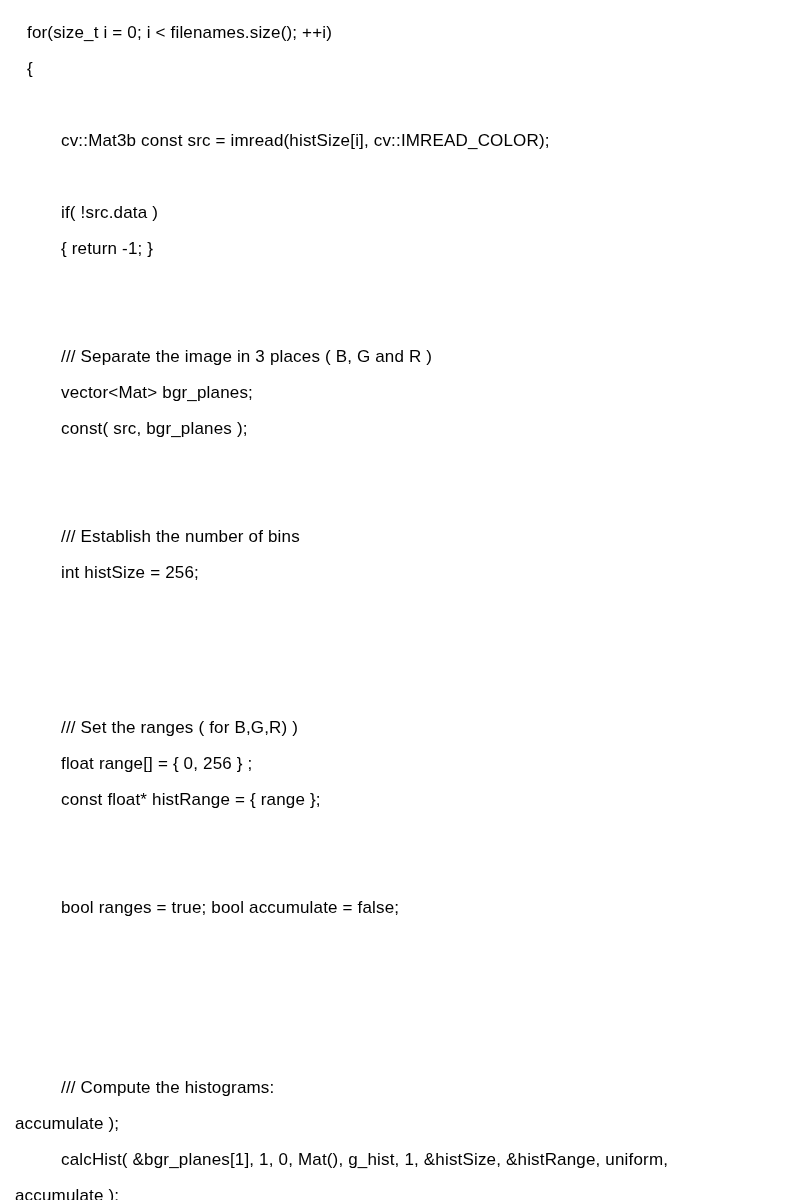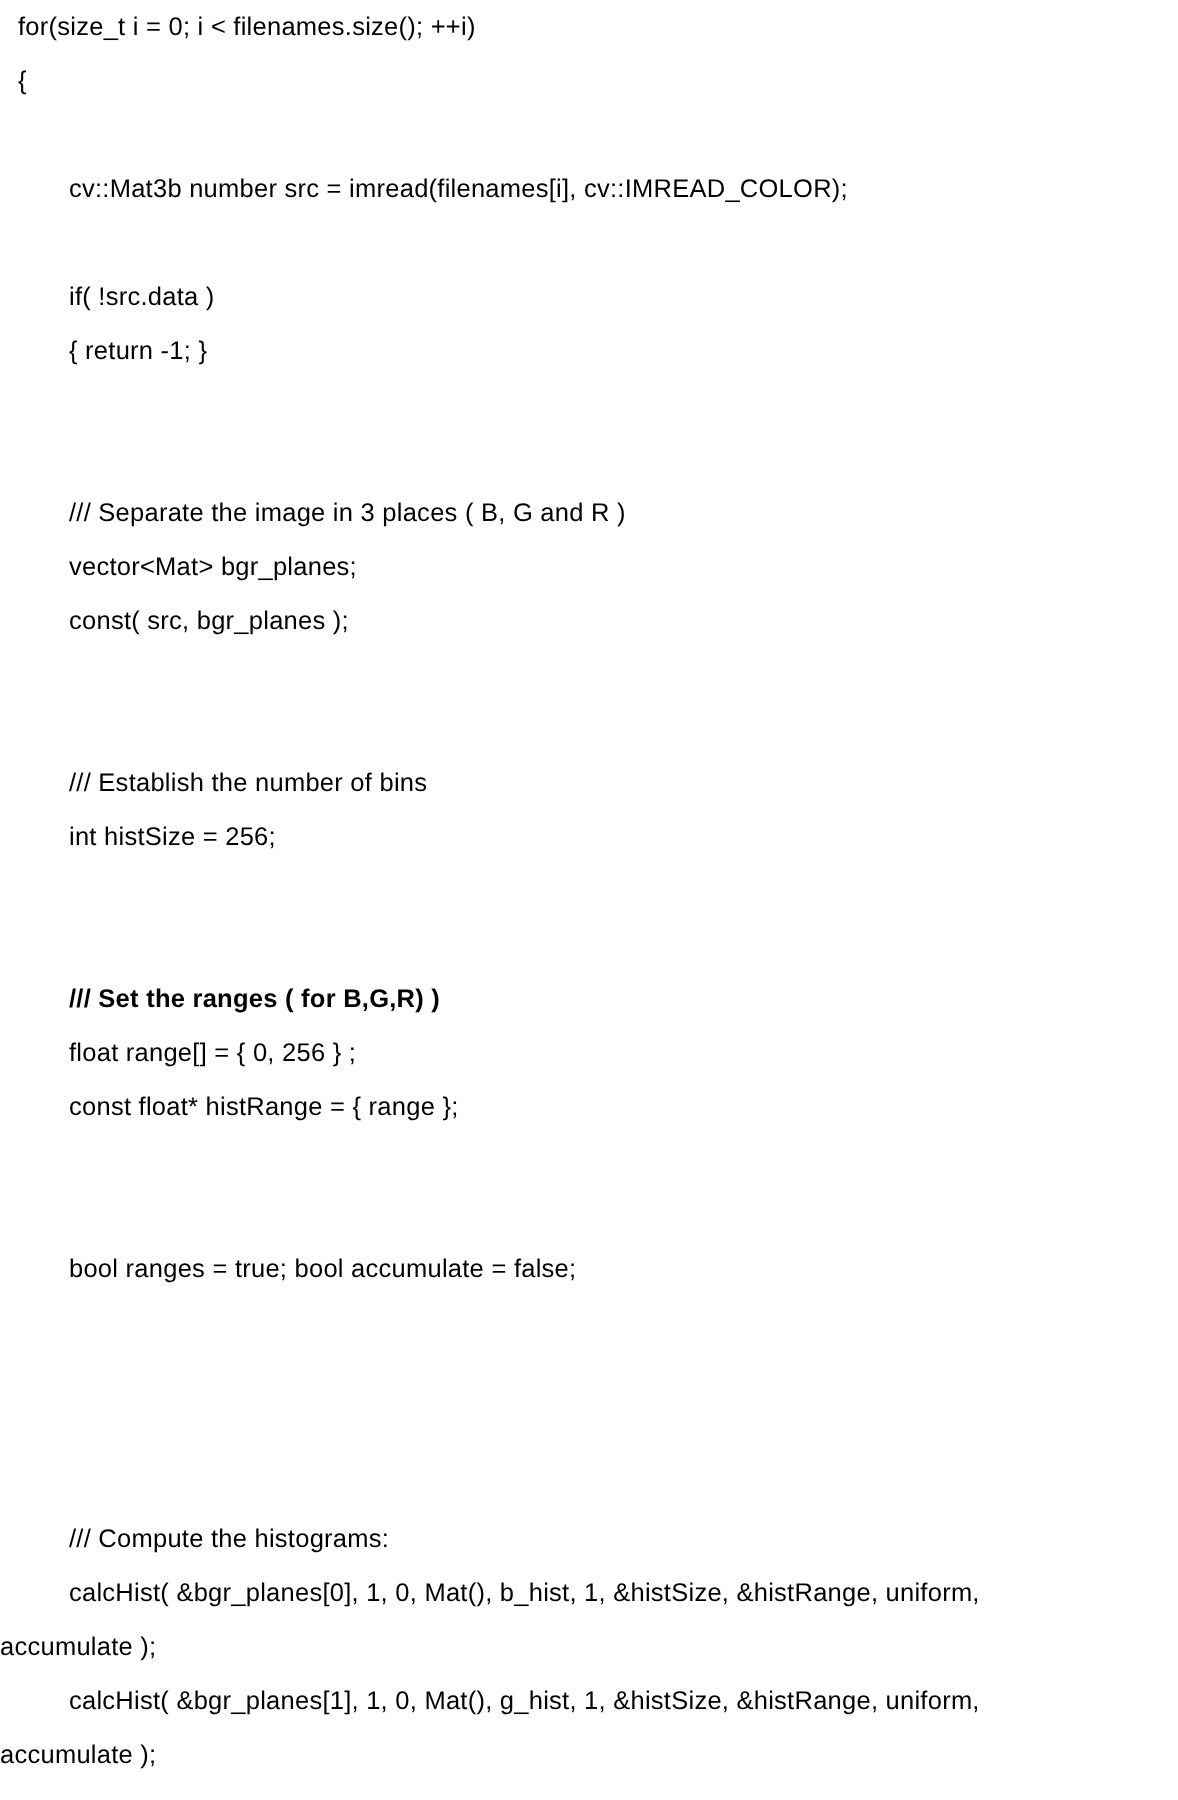--- a/index.html
+++ b/index.html
@@ -14,21 +14,21 @@
     overflow: hidden;
     font-family: "Liberation Sans", sans-serif;
     color: #000000;
     -webkit-font-smoothing: antialiased;
   }
 
   #code-listing {
     position: relative;
     width: 785px;
     height: 1200px;
-    padding: 0;
+    padding: 15px;
     box-sizing: border-box;
   }
 
   .code-line {
     font-size: 17px;
     line-height: 36px;
     height: 36px;
     color: #000000;
     white-space: pre;
     letter-spacing: 0.01em;
@@ -40,21 +40,22 @@
   .ind-1 { padding-left: 46px; }
 
   
   .ind-wrap { padding-left: 0px; }
 
   .comment {
     font-weight: normal;
   }
 
   .comment-plain {
-    font-weight: bold;
+    font-weight: normal;
+    margin-top: 47px;
   }
 
   .blank-line {
     height: 36px;
     line-height: 36px;
     font-size: 17px;
   }
 
   
   #code-listing > .code-line:first-child,
@@ -62,21 +63,21 @@
     margin-top: 0px;
   }
 </style>
 </head>
 <body>
 
 <div id="code-listing">
     <div class="code-line ind-0">for(size_t i = 0; i &lt; filenames.size(); ++i)</div>
     <div class="code-line ind-0">{</div>
     <div class="blank-line">&nbsp;</div>
-    <div class="code-line ind-1">cv::Mat3b number src = imread(filenames[i], cv::IMREAD_COLOR);</div>
+    <div class="code-line ind-1">cv::Mat3b const src = imread(histSize[i], cv::IMREAD_COLOR);</div>
     <div class="blank-line">&nbsp;</div>
     <div class="code-line ind-1">if( !src.data )</div>
     <div class="code-line ind-1">{ return -1; }</div>
     <div class="blank-line">&nbsp;</div>
     <div class="blank-line">&nbsp;</div>
     <div class="code-line ind-1 comment">/// Separate the image in 3 places ( B, G and R )</div>
     <div class="code-line ind-1">vector&lt;Mat&gt; bgr_planes;</div>
     <div class="code-line ind-1">const( src, bgr_planes );</div>
     <div class="blank-line">&nbsp;</div>
     <div class="blank-line">&nbsp;</div>
@@ -88,17 +89,16 @@
     <div class="code-line ind-1">float range[] = { 0, 256 } ;</div>
     <div class="code-line ind-1">const float* histRange = { range };</div>
     <div class="blank-line">&nbsp;</div>
     <div class="blank-line">&nbsp;</div>
     <div class="code-line ind-1">bool ranges = true; bool accumulate = false;</div>
     <div class="blank-line">&nbsp;</div>
     <div class="blank-line">&nbsp;</div>
     <div class="blank-line">&nbsp;</div>
     <div class="blank-line">&nbsp;</div>
     <div class="code-line ind-1 comment">/// Compute the histograms:</div>
-    <div class="code-line ind-1">calcHist( &amp;bgr_planes[0], 1, 0, Mat(), b_hist, 1, &amp;histSize, &amp;histRange, uniform,</div>
     <div class="code-line ind-wrap">accumulate );</div>
     <div class="code-line ind-1">calcHist( &amp;bgr_planes[1], 1, 0, Mat(), g_hist, 1, &amp;histSize, &amp;histRange, uniform,</div>
     <div class="code-line ind-wrap">accumulate );</div>
   </div>
 
 </body></html>

